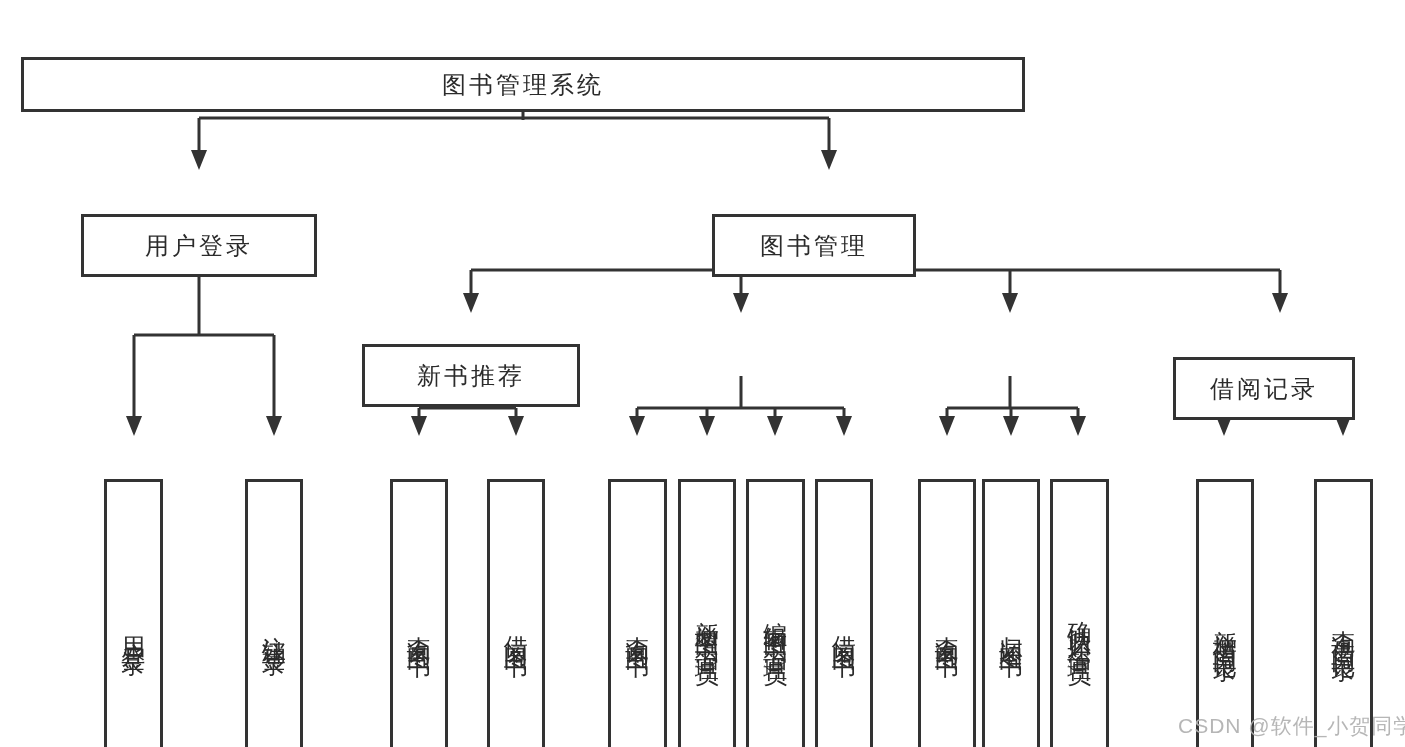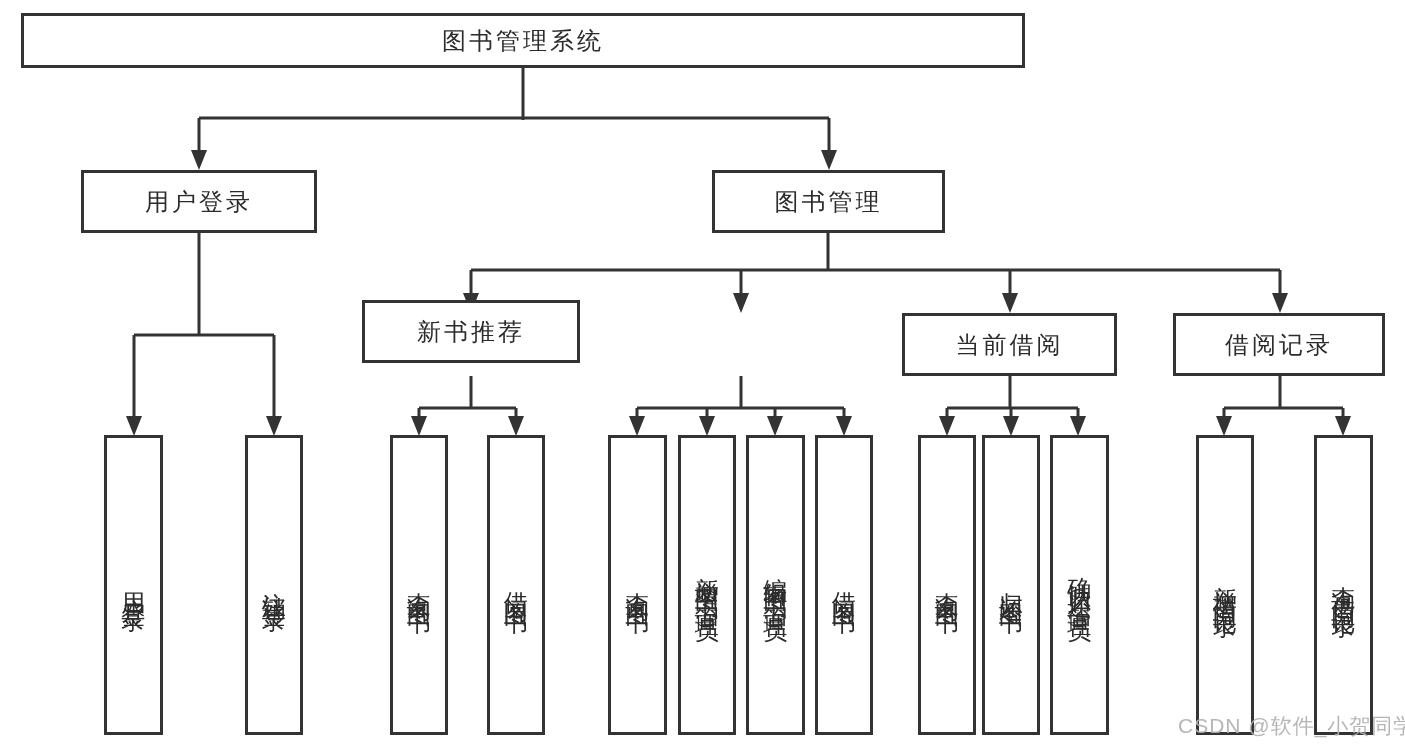--- a/index.html
+++ b/index.html
@@ -24,20 +24,21 @@
     pointer-events: none;
   }
   .box {
     position: absolute;
     box-sizing: border-box;
     border: 3px solid #333333;
     background: #ffffff;
     display: flex;
     align-items: center;
     justify-content: center;
+    margin-top: 44px;
   }
   .box .lbl {
     color: #2b2b2b;
     font-size: 24px;
     letter-spacing: 3px;
     white-space: nowrap;
     line-height: 1;
   }
   .leaf .lbl {
     writing-mode: vertical-rl;
@@ -53,26 +54,26 @@
     font-size: 21px;
     letter-spacing: 1px;
     color: rgba(178, 178, 178, 0.95);
     white-space: nowrap;
     z-index: 5;
   }
   
   .n-root  { left: 21px;   top: 13px;  width: 1004px; height: 55px; }
   
   .n-l2a   { left: 81px;   top: 170px; width: 236px;  height: 63px; }
-  .n-l2b   { left: 712px;  top: 170px; width: 233px;  height: 63px; }
+  .n-l2b   { left: 712px;  top: 170px; width: 204px;  height: 63px; }
   
   .n-l3a   { left: 362px;  top: 300px; width: 218px;  height: 63px; }
   .n-l3b   { left: 633px;  top: 313px; width: 215px;  height: 63px; }
   .n-l3c   { left: 902px;  top: 313px; width: 215px;  height: 63px; }
-  .n-l3d   { left: 1173px; top: 313px; width: 212px;  height: 63px; }
+  .n-l3d   { left: 1173px; top: 313px; width: 182px;  height: 63px; }
   
   .leaf    { top: 435px; height: 300px; }
   .n-lf0   { left: 104px;  width: 59px; }
   .n-lf1   { left: 245px;  width: 58px; }
   .n-lf2   { left: 390px;  width: 58px; }
   .n-lf3   { left: 487px;  width: 58px; }
   .n-lf4   { left: 608px;  width: 59px; }
   .n-lf5   { left: 678px;  width: 58px; }
   .n-lf6   { left: 746px;  width: 59px; }
   .n-lf7   { left: 815px;  width: 58px; }
@@ -152,23 +153,20 @@
   <div class="box n-l2a">
     <span class="lbl">用户登录</span>
   </div>
   <div class="box n-l2b">
     <span class="lbl">图书管理</span>
   </div>
 
   <div class="box n-l3a">
     <span class="lbl">新书推荐</span>
   </div>
-  <div class="box n-l3c">
-    <span class="lbl">当前借阅</span>
-  </div>
   <div class="box n-l3d">
     <span class="lbl">借阅记录</span>
   </div>
 
   <div class="box leaf n-lf0">
     <span class="lbl">用户登录</span>
   </div>
   <div class="box leaf n-lf1">
     <span class="lbl">注销登录</span>
   </div>

